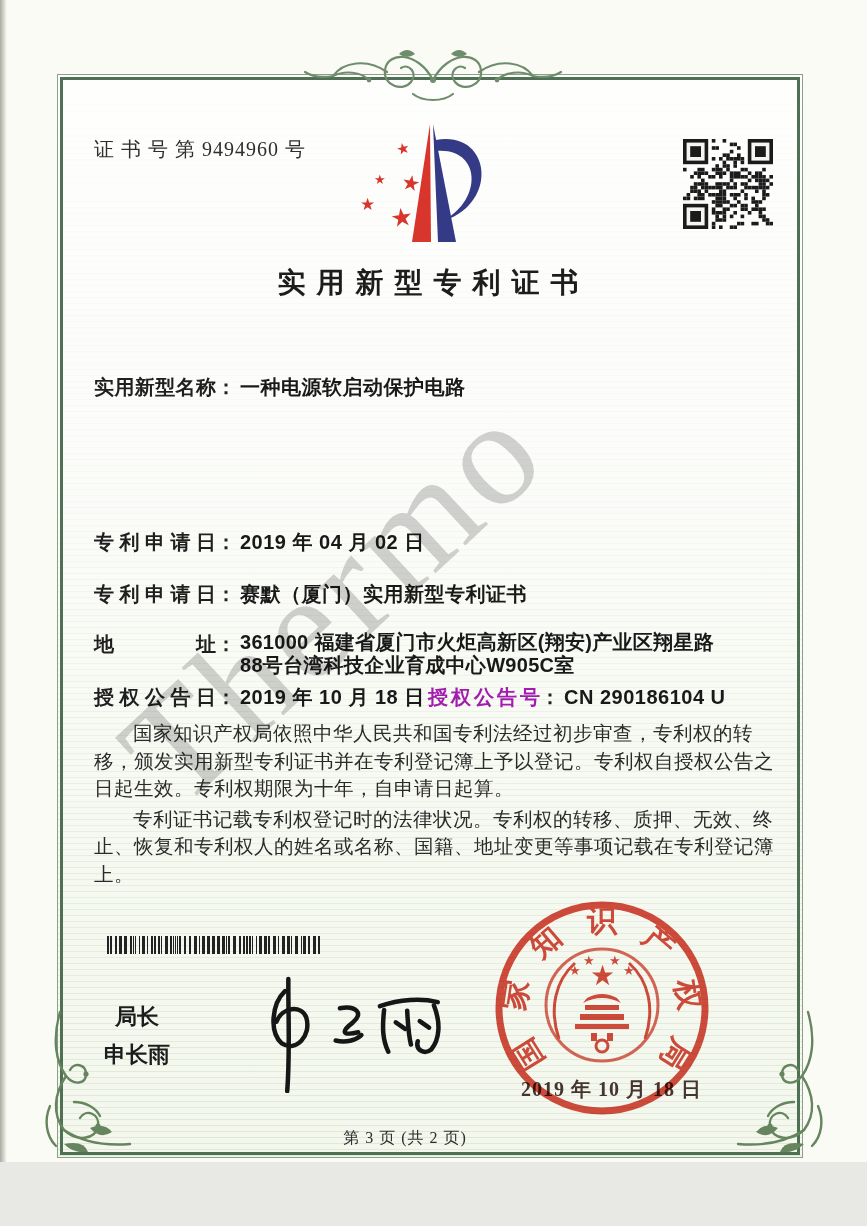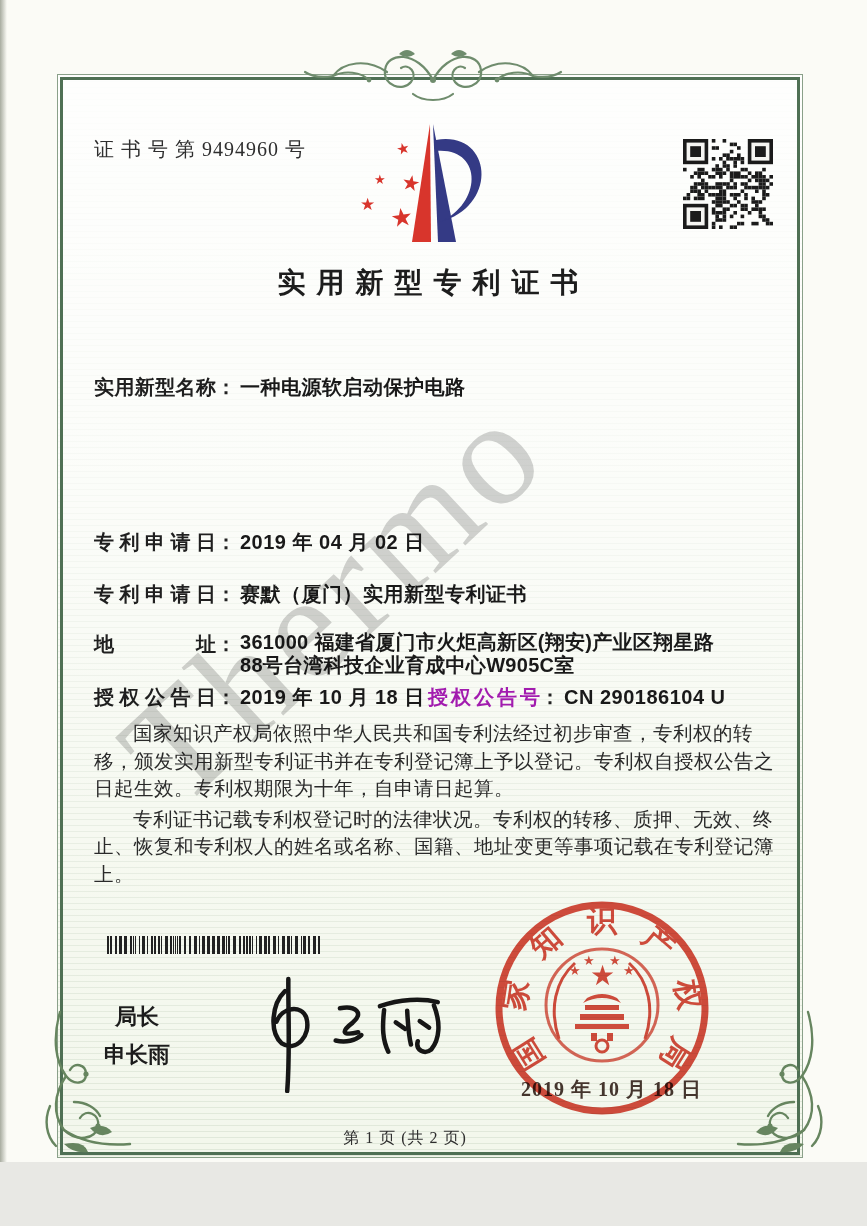--- a/index.html
+++ b/index.html
@@ -465,16 +465,16 @@
       <rect x="93" y="121" width="44" height="6"></rect>
       <rect x="88" y="131" width="54" height="5"></rect>
       <rect x="104" y="140" width="6" height="8"></rect>
         <rect x="120" y="140" width="6" height="8"></rect>
       <path d="M72,146 C62,116 68,88 88,70" fill="none" stroke="#d43e2e" stroke-width="3"></path>
       <path d="M158,146 C168,116 162,88 142,70" fill="none" stroke="#d43e2e" stroke-width="3"></path>
       <circle cx="115" cy="153" r="6" fill="none" stroke="#d43e2e" stroke-width="3"></circle>
     </g>
   </svg>
 
-  <div class="page-footer">第 1 页 (共 2 页)</div>
+  <div class="page-footer">第 3 页 (共 2 页)</div>
 
   <div class="watermark">Thermo</div>
 </div>
 
 </body></html>

